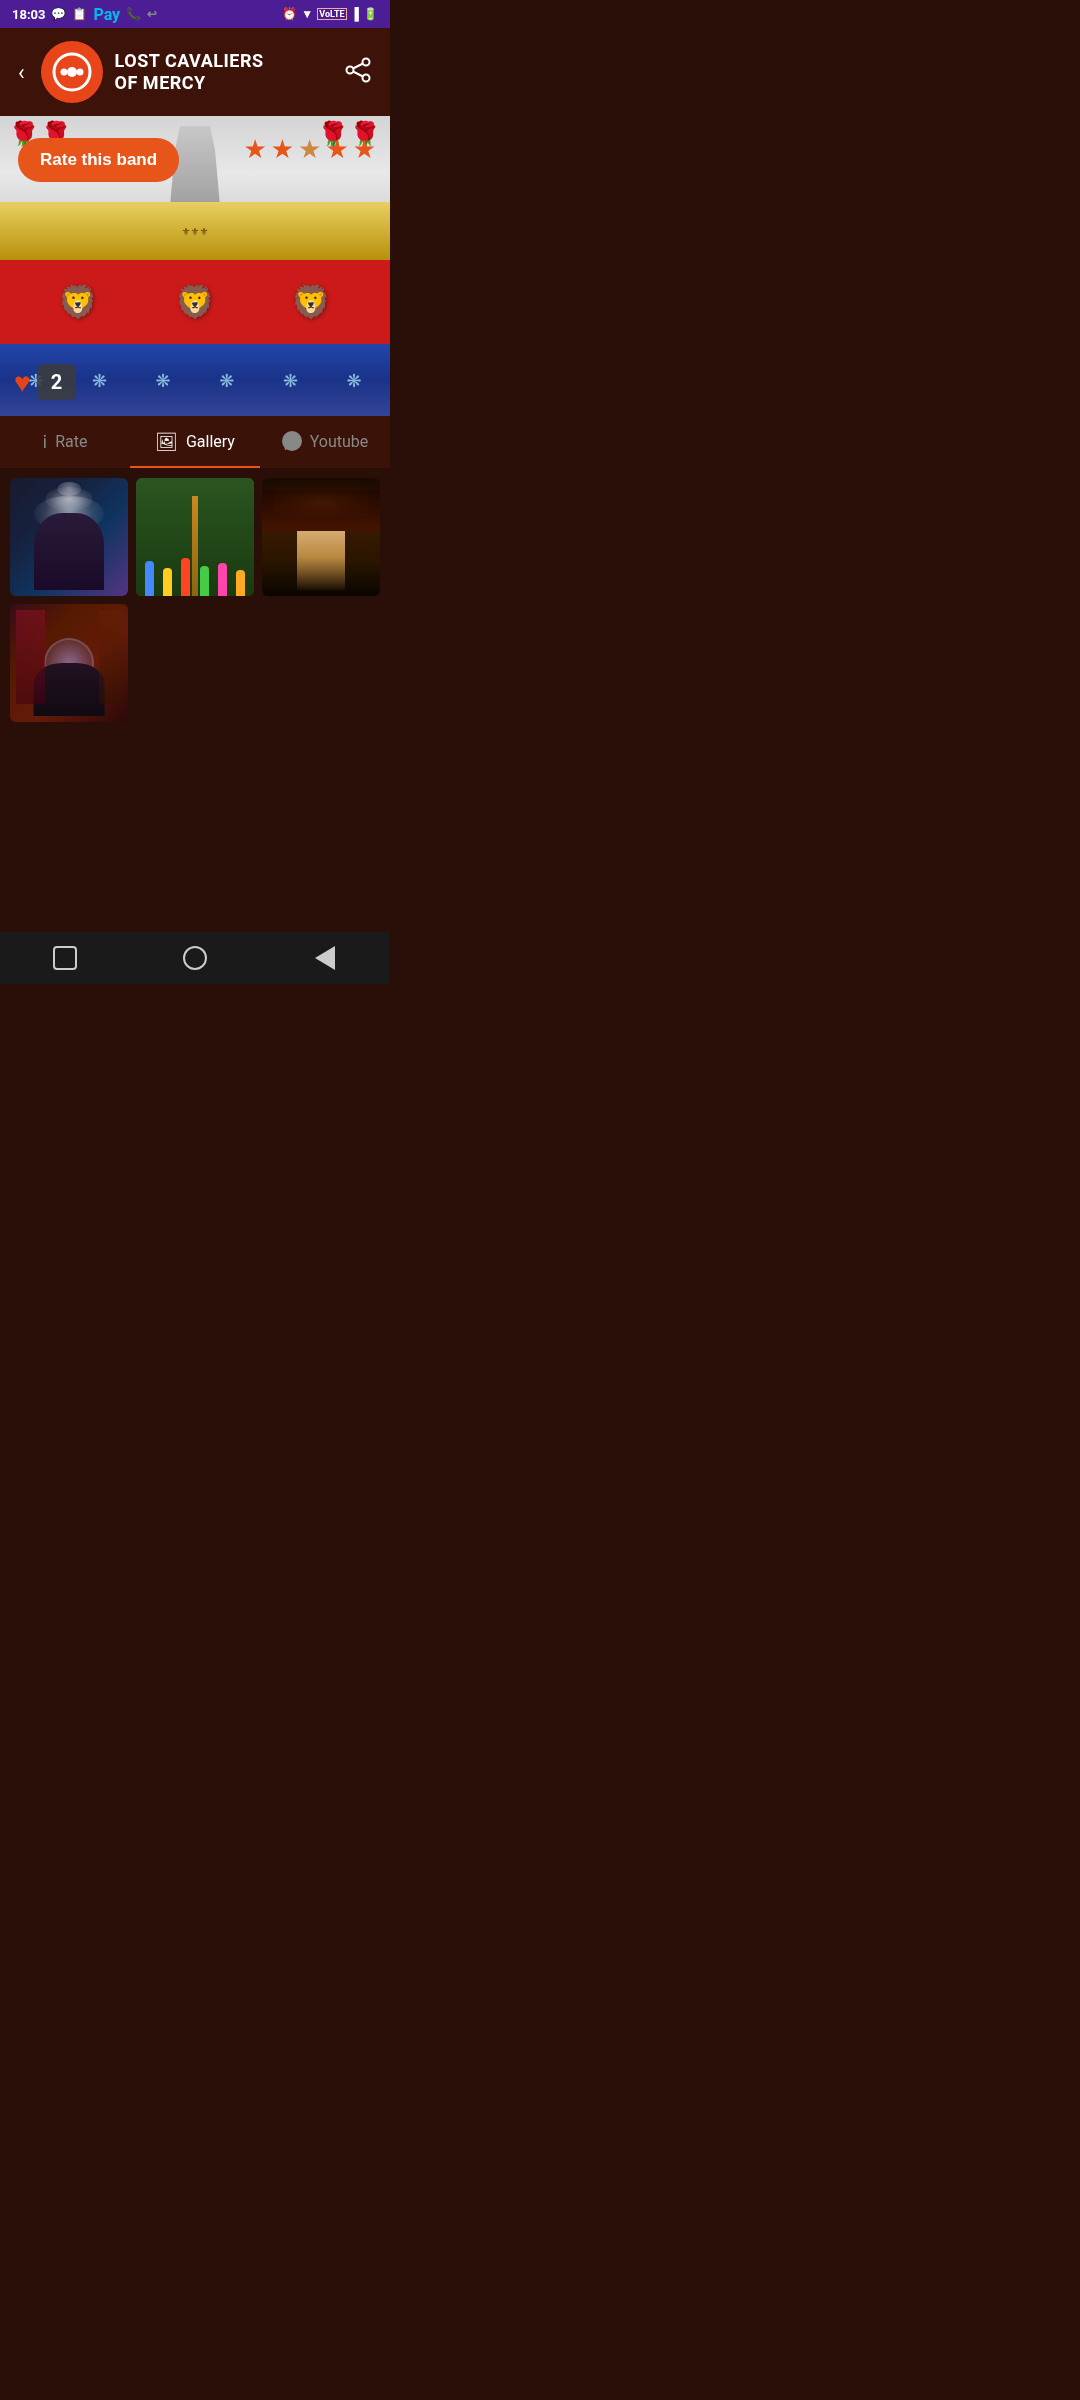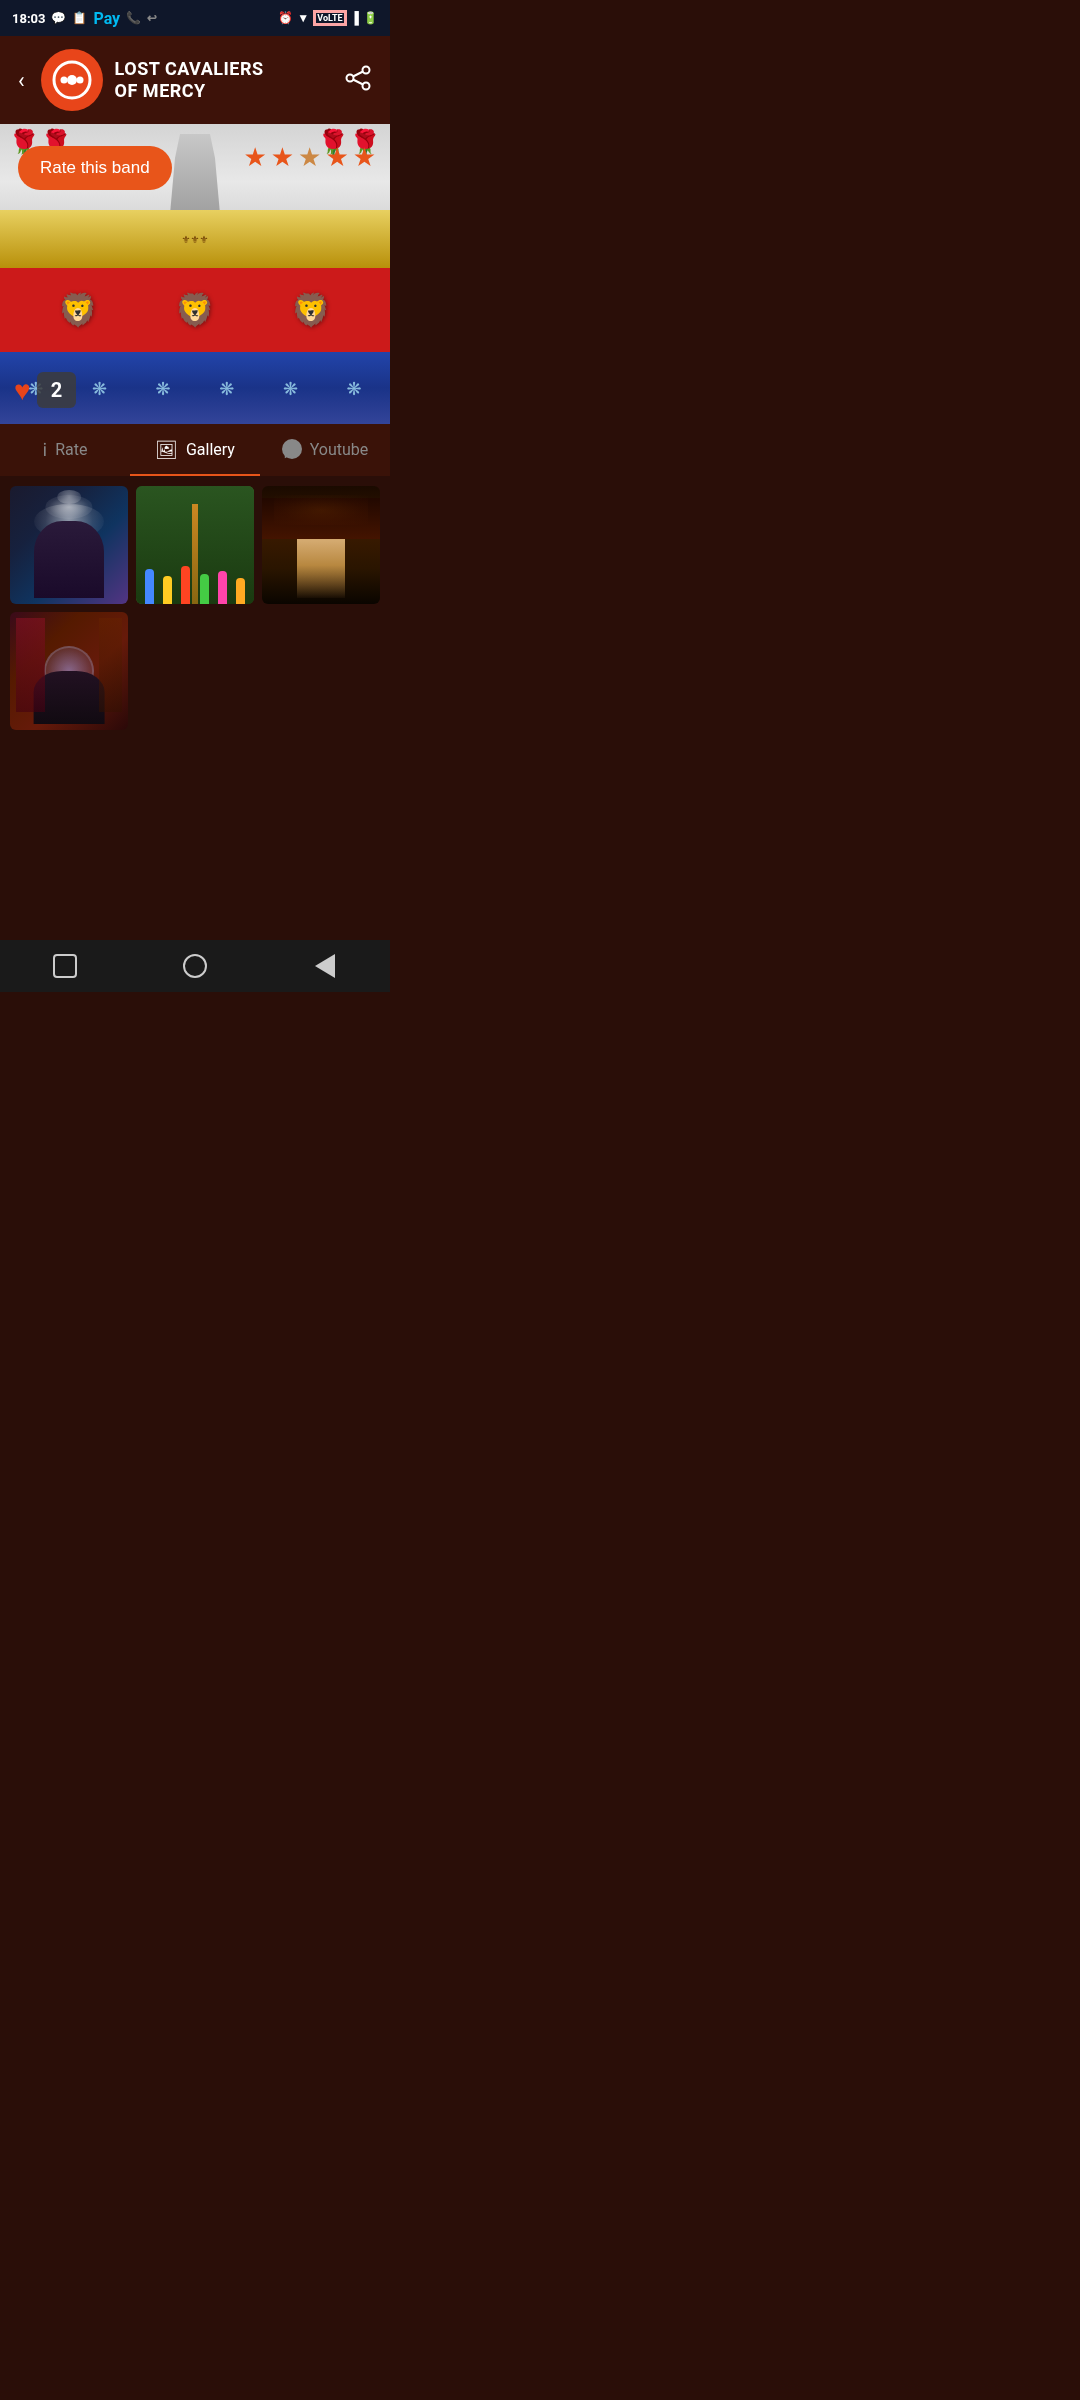--- a/index.html
+++ b/index.html
@@ -8,22 +8,22 @@
       width: 390px;
       min-height: 866px;
       background: #2a0e08;
       font-family: 'Roboto', Arial, sans-serif;
       overflow-x: hidden;
       position: relative;
     }
 
     
     .status-bar {
-      background: #0f172a;
-      height: 36px;
+      background: #4c1d95;
+      height: 28px;
       display: flex;
       align-items: center;
       justify-content: space-between;
       padding: 0 12px;
       color: white;
       font-size: 13px;
       font-weight: bold;
     }
     .status-left { display: flex; align-items: center; gap: 6px; }
     .status-right { display: flex; align-items: center; gap: 4px; }
@@ -133,21 +133,21 @@
     .rate-btn {
       position: absolute;
       top: 22px;
       left: 18px;
       background: #e8551a;
       color: white;
       border: none;
       border-radius: 24px;
       padding: 12px 22px;
       font-size: 17px;
-      font-weight: 400;
+      font-weight: 700;
       cursor: pointer;
       z-index: 10;
     }
     
     .stars-container {
       position: absolute;
       top: 18px;
       right: 14px;
       display: flex;
       gap: 4px;
@@ -327,21 +327,21 @@
     <span>18:03</span>
     <span class="status-icon">💬</span>
     <span class="status-icon">📋</span>
     <span class="status-icon" style="font-size:16px;font-weight:bold;color:#00baf2;">Pay</span>
     <span class="status-icon">📞</span>
     <span class="status-icon" style="color:#888;">↩</span>
   </div>
   <div class="status-right">
     <span class="status-icon">⏰</span>
     <span class="status-icon">▼</span>
-    <span class="status-icon" style="font-size:9px;border:3px solid #fca5a5;padding:0 1px;">VoLTE</span>
+    <span class="status-icon" style="font-size:9px;border:1px solid #fca5a5;padding:0 1px;">VoLTE</span>
     <span class="status-icon">▐</span>
     <span class="status-icon">🔋</span>
   </div>
 </div>
 
 <div class="header">
   <div class="back-btn">‹</div>
   <div class="band-logo">
     <svg viewBox="0 0 40 40" xmlns="http://www.w3.org/2000/svg">
       <circle cx="20" cy="20" r="18" fill="none" stroke="white" stroke-width="3"></circle>

